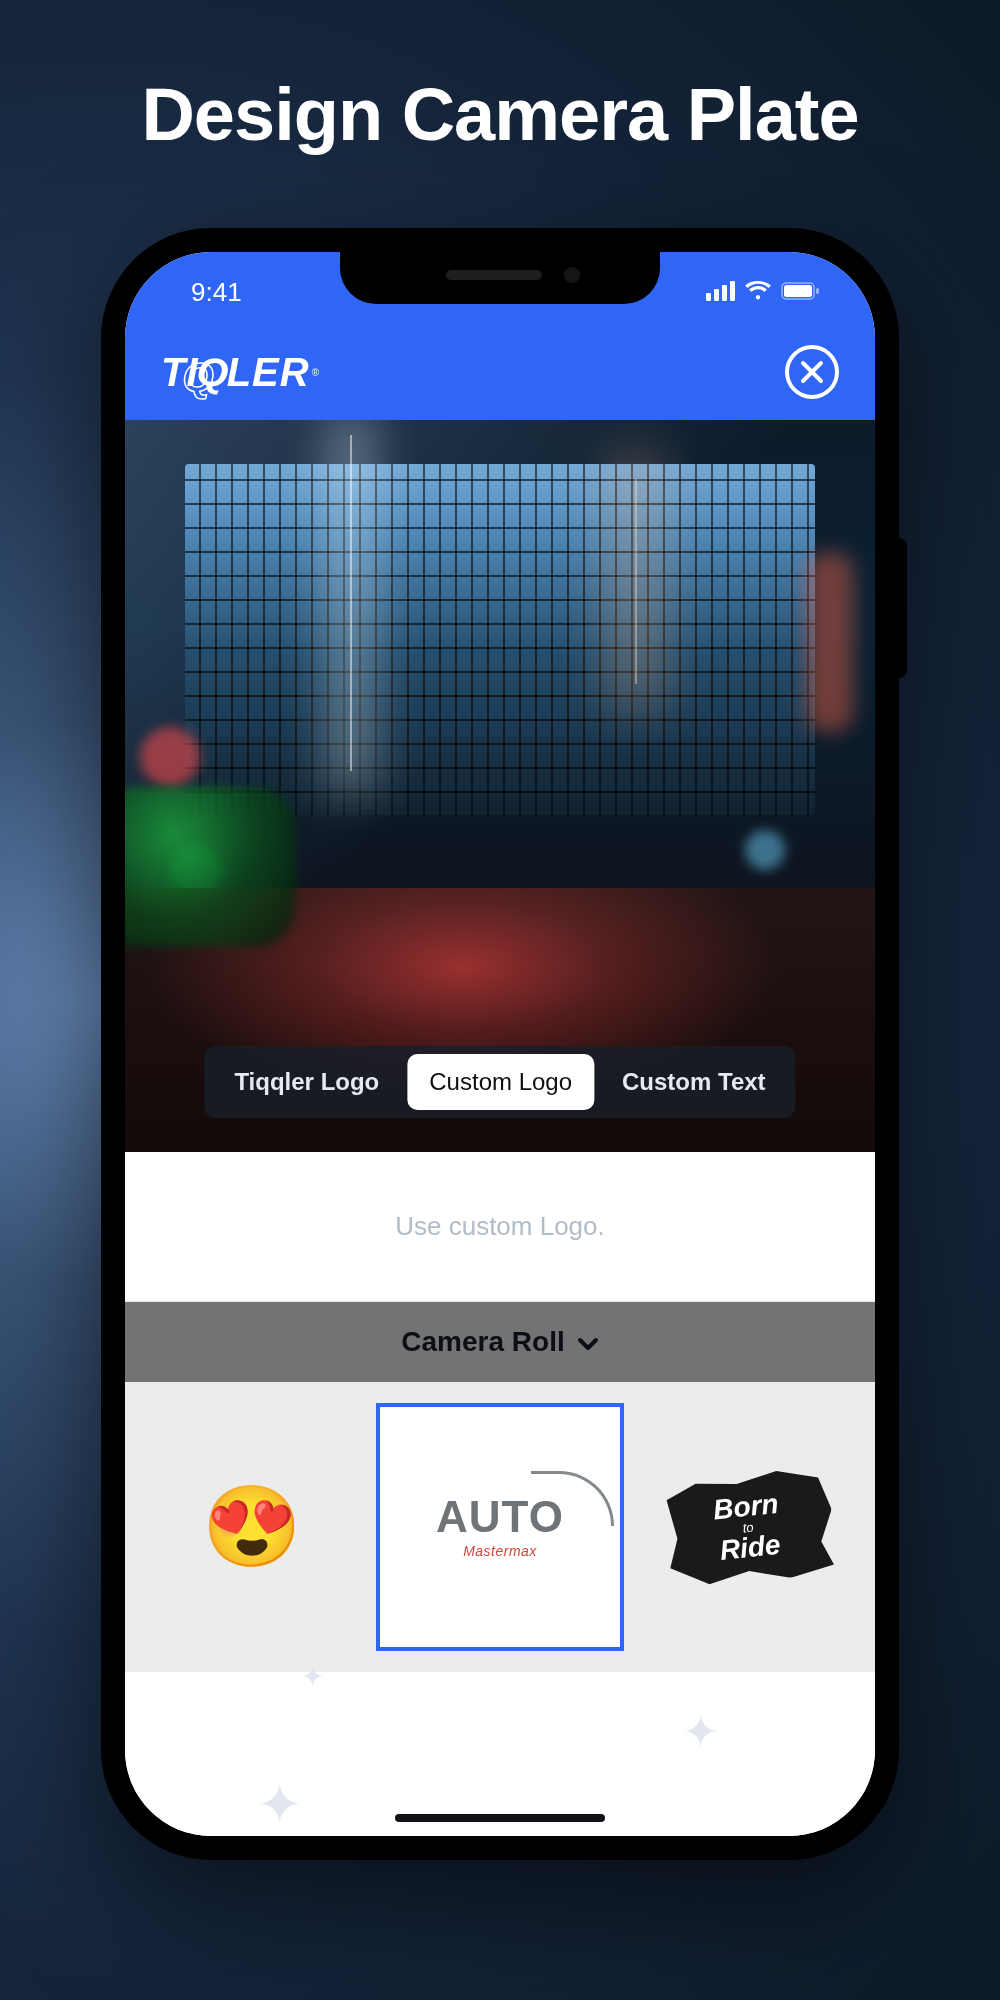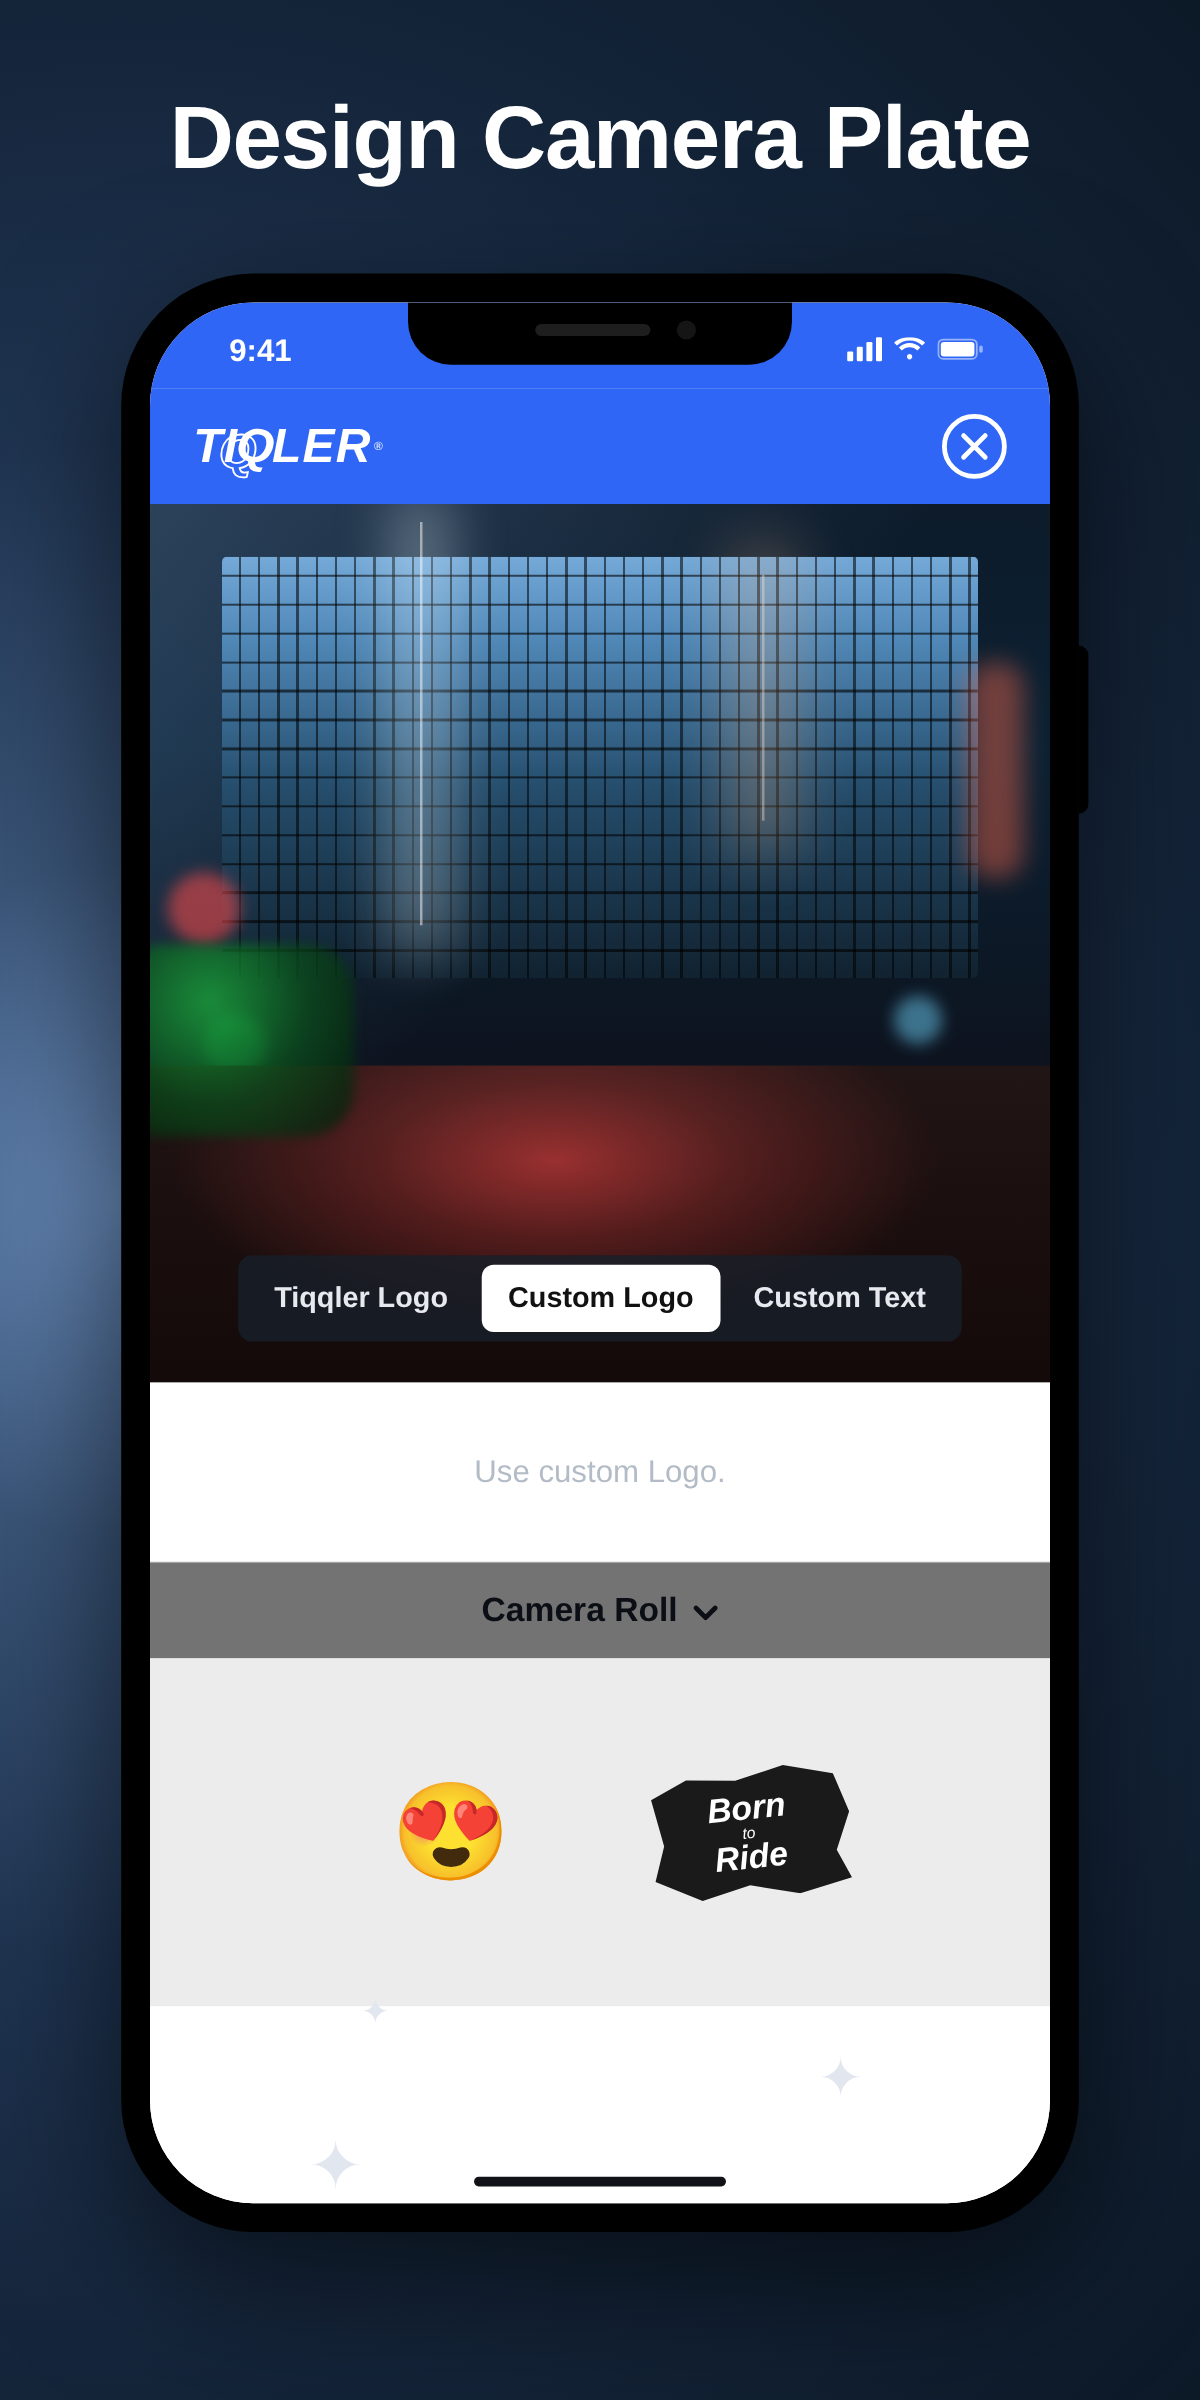--- a/index.html
+++ b/index.html
@@ -79,21 +79,21 @@
   }
   .statusbar {
     height: 72px;
     background: #2f66f6;
     display: flex;
     justify-content: space-between;
     align-items: center;
     padding: 0 40px;
     color: #fff;
   }
-  .sb-time { font-size: 26px; font-weight: 700; margin-left: 26px; margin-top: 8px; }
+  .sb-time { font-size: 26px; font-weight: 400; margin-left: 26px; margin-top: 8px; }
   .sb-right { display: flex; gap: 10px; align-items: center; margin-right: 14px; margin-top: 6px; }
   .sig-bars { display: flex; align-items: flex-end; gap: 3px; }
   .sig-bars span { width: 5px; background: #fff; border-radius: 1px; }
   .sig-bars span:nth-child(1){height:8px}.sig-bars span:nth-child(2){height:12px}.sig-bars span:nth-child(3){height:16px}.sig-bars span:nth-child(4){height:20px}
   .wifi-ic svg, .batt-ic svg { display:block; }
   .app-header {
     height: 96px;
     background: #2f66f6;
     display: flex;
     justify-content: space-between;
@@ -252,21 +252,21 @@
   .seg-item {
     padding:14px 22px;
     font-size:24px; font-weight:600;
     color:#e6e9ee;
     border-radius:10px;
     cursor:pointer;
     white-space:nowrap;
   }
   .seg-item.active {
     background:#fff; color:#111;
-    font-weight:700;
+    font-weight:400;
   }
   .info-block {
     height:150px;
     display:flex; flex-direction:row;
     align-items:center; justify-content:center;
     gap:6px;
     color:#b3bcc6;
     font-size:26px;
     border-bottom:1px solid #e3e6ea;
     background:#fff;
@@ -427,20 +427,26 @@
         <svg width="22" height="14" viewBox="0 0 22 14">
             <path fill="none" stroke="#0b0e14" stroke-width="4" stroke-linecap="round" stroke-linejoin="round" d="M3 3l8 8 8-8"></path>
           </svg>
       </span>
     </div>
 
     <div class="gallery">
       <div class="thumb emoji">
         <span>😍</span>
       </div>
+      <div class="thumb selected">
+        <div class="auto-logo">
+          <div class="t1">AUTO</div>
+          <div class="t2">Mastermax</div>
+        </div>
+      </div>
       <div class="thumb emoji">
         <div class="born-logo">
           <div>Born</div>
           <div class="sm">to</div>
           <div>Ride</div>
         </div>
       </div>
     </div>
 
     <div class="go-zone">

